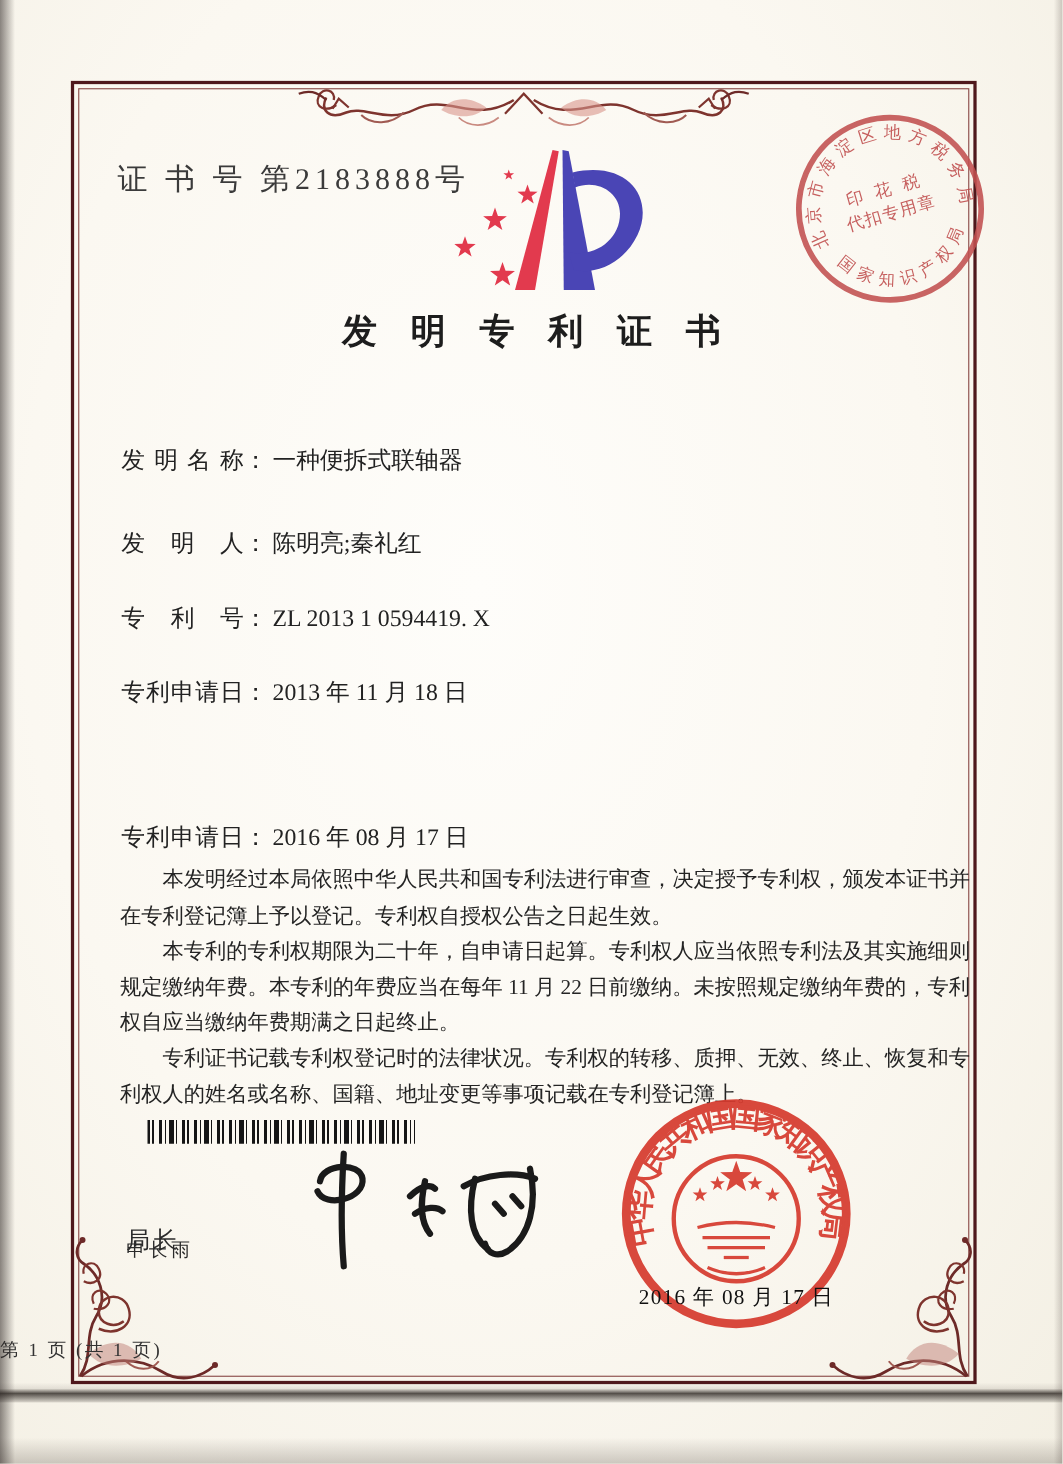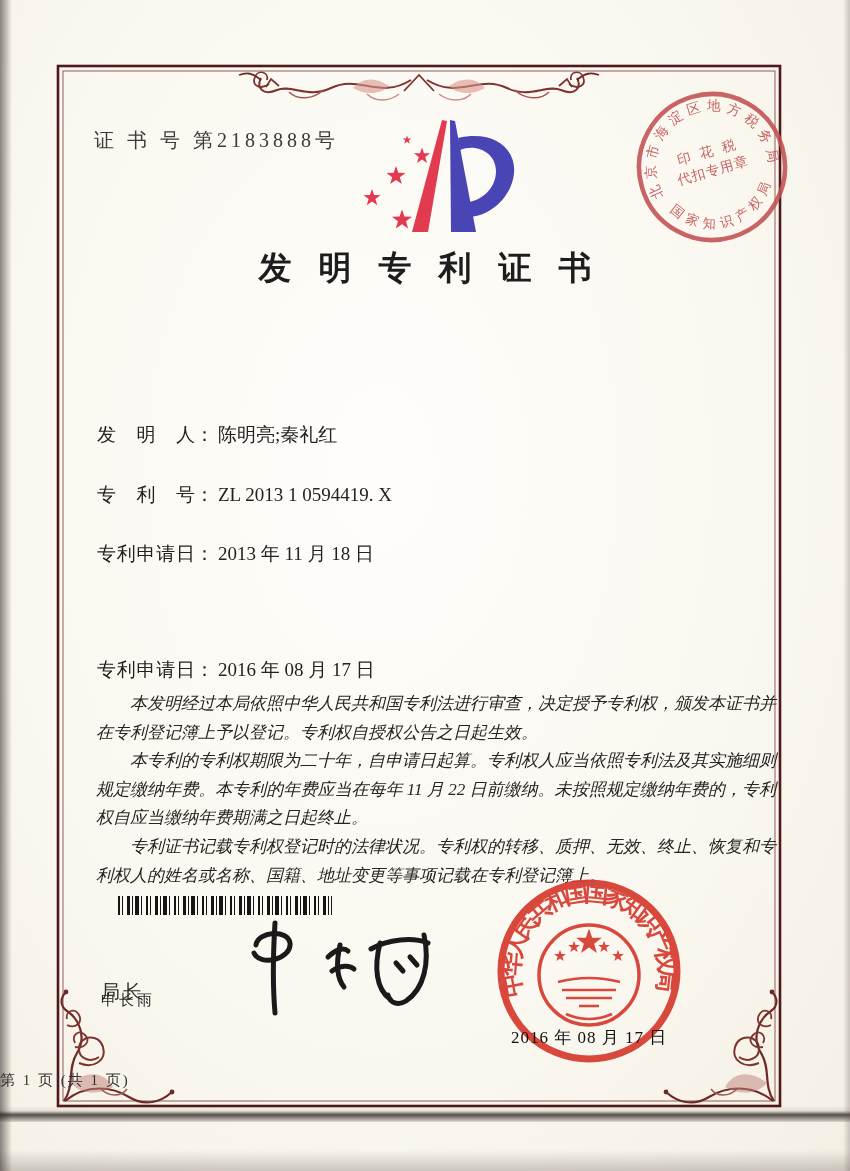--- a/index.html
+++ b/index.html
@@ -18,34 +18,34 @@
     background:linear-gradient(90deg,rgba(45,38,36,.55),rgba(45,38,36,0));z-index:9;}
   .edge-right{position:absolute;right:0;top:0;width:7px;height:100%;
     background:linear-gradient(270deg,rgba(90,80,75,.28),rgba(90,80,75,0));z-index:9;}
   .edge-bottom{position:absolute;left:0;top:1106px;width:100%;height:16px;
     background:linear-gradient(180deg,rgba(60,50,45,0) 0%,rgba(60,50,45,.10) 30%,rgba(30,24,20,.75) 55%,rgba(30,24,20,.12) 100%);z-index:8;}
   .edge-bottom2{position:absolute;left:0;top:1150px;width:100%;height:21px;
     background:linear-gradient(180deg,rgba(120,112,104,0),rgba(120,112,104,.35));z-index:8;}
 
   .frame-svg{position:absolute;left:0;top:0;z-index:1;}
 
-  .cert-number{position:absolute;left:94px;top:127px;font-size:20px;letter-spacing:4px;color:#3b3b3b;z-index:3;}
+  .cert-number{position:absolute;left:94px;top:127px;font-size:24px;letter-spacing:4px;color:#3b3b3b;z-index:3;}
 
   .logo{position:absolute;left:350px;top:114px;z-index:3;}
 
   .doc-title{position:absolute;left:0;top:246px;width:100%;text-align:center;
-    font-size:33px;font-weight:bold;letter-spacing:27px;text-indent:27px;color:#1d1d1d;z-index:3;}
+    font-size:28px;font-weight:bold;letter-spacing:27px;text-indent:27px;color:#1d1d1d;z-index:3;}
 
   .field-row{position:absolute;left:97px;font-size:19px;color:#222;z-index:3;white-space:nowrap;}
   .field-label{display:inline-block;width:98px;text-align:justify;text-align-last:justify;}
   .field-colon{display:inline-block;margin-right:4px;}
 
   .body-text{position:absolute;left:96px;top:690px;width:680px;font-size:17px;
     line-height:28.6px;text-align:justify;color:#242424;z-index:3;}
-  .body-text p{margin:0;text-indent:2em;font-style:italic;}
+  .body-text p{margin:0;text-indent:2em;}
 
   .barcode{position:absolute;left:118px;top:896px;width:214px;height:19px;z-index:3;
     background:repeating-linear-gradient(90deg,
       #151515 0 2px, transparent 2px 4px,
       #151515 4px 5px, transparent 5px 9px,
       #151515 9px 12px, transparent 12px 14px,
       #151515 14px 15px, transparent 15px 17px,
       #151515 17px 21px, transparent 21px 23px,
       #151515 23px 24px, transparent 24px 28px);}
 
@@ -111,20 +111,23 @@
     <path d="M108,24 C152,14 174,44 160,74 C149,97 126,106 109,102 L105,88 C127,92 146,77 146,57 C146,39 127,29 110,36 Z" fill="#4a45b5"></path>
     <use href="#star" transform="translate(57,26) scale(0.45)" fill="#e23a4e"></use>
     <use href="#star" transform="translate(72,42) scale(0.85)" fill="#e23a4e"></use>
     <use href="#star" transform="translate(46,62) scale(1.0)" fill="#e23a4e"></use>
     <use href="#star" transform="translate(22,84) scale(0.9)" fill="#e23a4e"></use>
     <use href="#star" transform="translate(52,106) scale(1.05)" fill="#e23a4e"></use>
   </svg>
 
   <div class="doc-title">发明专利证书</div>
 
+  <div class="field-row" style="top:355px">
+    <span class="field-label">发明名称</span><span class="field-colon">：</span><span>一种便拆式联轴器</span>
+  </div>
   <div class="field-row" style="top:422px">
     <span class="field-label">发明人</span><span class="field-colon">：</span><span>陈明亮;秦礼红</span>
   </div>
   <div class="field-row" style="top:482px">
     <span class="field-label">专利号</span><span class="field-colon">：</span><span>ZL 2013 1 0594419. X</span>
   </div>
   <div class="field-row" style="top:541px">
     <span class="field-label">专利申请日</span><span class="field-colon">：</span><span>2013 年 11 月 18 日</span>
   </div>
   <div class="field-row" style="top:657px">

